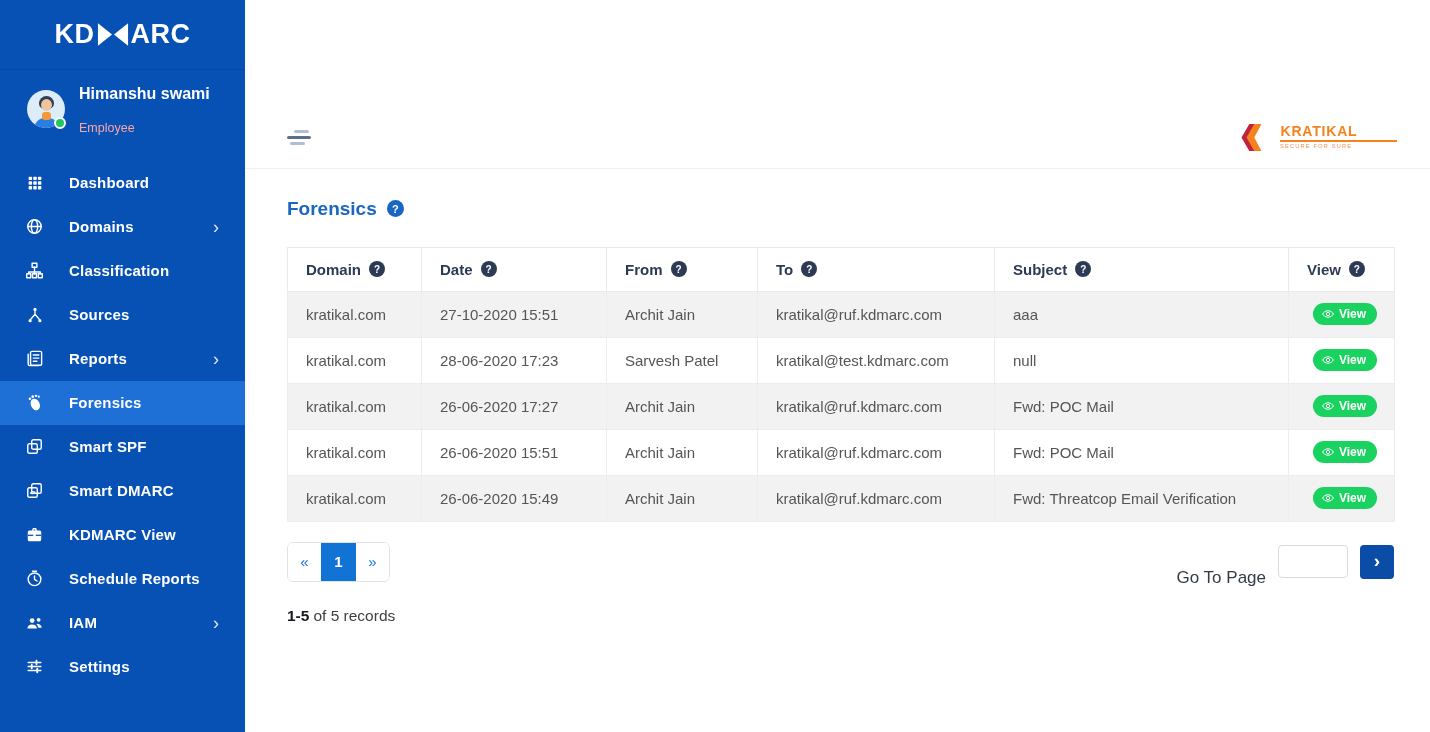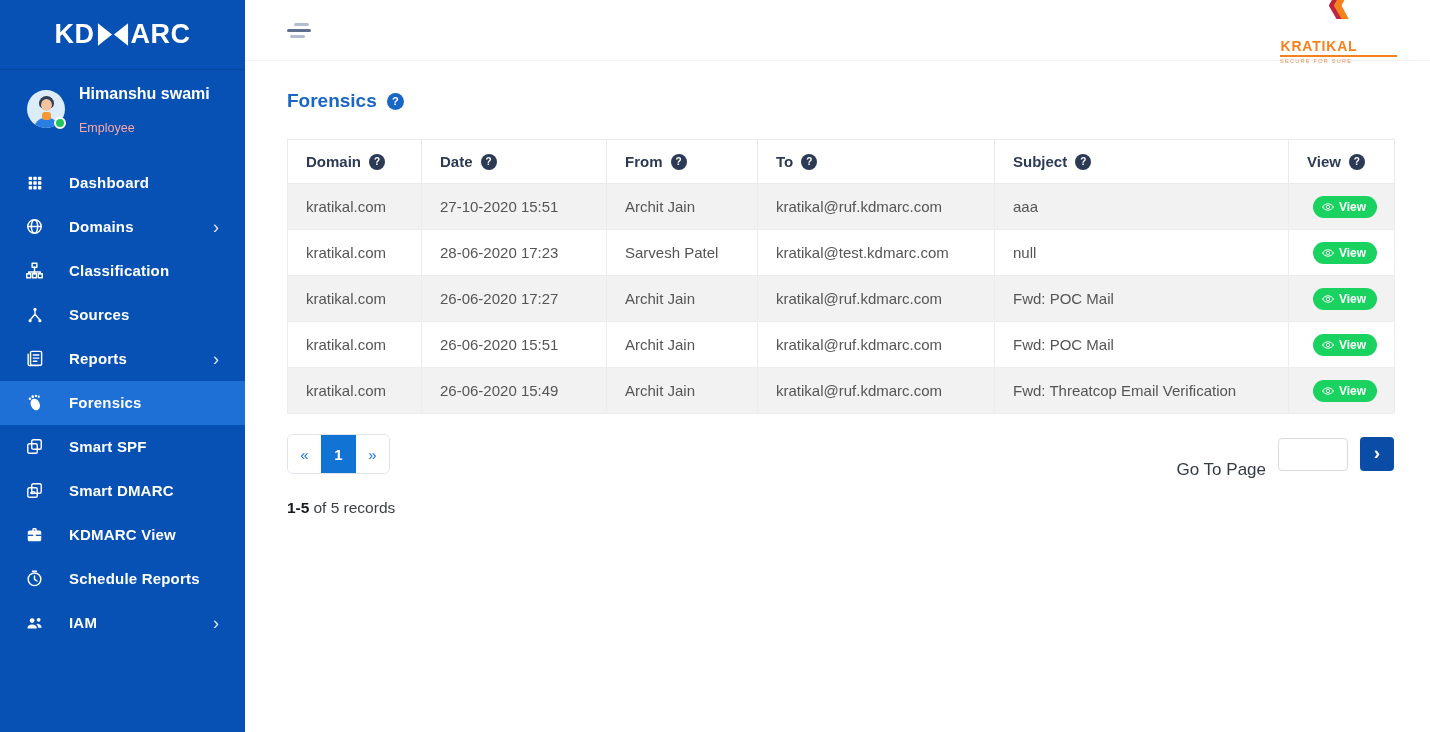--- a/index.html
+++ b/index.html
@@ -1,21 +1,21 @@
 <!DOCTYPE html>
 <html><head>
 <meta charset="utf-8">
 <style>
   * { box-sizing: border-box; margin: 0; padding: 0; }
   html,body { width:1430px; height:732px; overflow:hidden; }
   body {
     font-family: "Liberation Sans", "DejaVu Sans", sans-serif;
     background:#ffffff; color:#4f4f4f;
   }
-  .app { display:flex; width:1430px; height:732px; }
+  .app { display:flex; width:1430px; height:732px;align-items:center; }
 
   
   .sidebar { width:245px; min-width:245px; height:732px; background:#0751b5; color:#fff; }
   .logo-area {
     height:70px; display:flex; align-items:center; justify-content:center;
     border-bottom:1px solid rgba(0,0,0,0.12);
   }
   .logo-text { font-size:27px; font-weight:800; letter-spacing:0.5px; color:#fff; display:flex; align-items:center; }
   .logo-bowtie { margin:0 2px; display:block; }
   .user-block { display:flex; align-items:center; gap:14px; padding:14px 0 14px 27px; }
@@ -42,21 +42,21 @@
   .topbar {
     height:61px; display:flex; align-items:center; justify-content:space-between;
     padding:0 34px 0 42px; border-bottom:1px solid #f1f2f5; background:#fff;
   }
   .burger { display:flex; flex-direction:column; gap:3px; cursor:pointer; padding:4px 0; }
   .burger span { height:3px; border-radius:2px; }
   .burger .b1 { width:15px; background:#b3bdd2; margin-left:7px; }
   .burger .b2 { width:24px; background:#5d6e90; }
   .burger .b3 { width:15px; background:#b3bdd2; margin-left:3px; }
 
-  .brand { display:flex; align-items:center; gap:19px; cursor:pointer;flex-direction:column; }
+  .brand { display:flex; align-items:center; gap:19px; cursor:pointer; }
   .brand-mark { position:relative; width:20px; height:27px; flex:0 0 auto; }
   .brand-chev { position:absolute; top:0; width:15px; height:27px;
     clip-path:polygon(100% 0, 52% 0, 0 50%, 52% 100%, 100% 100%, 52% 50%); }
   .brand-chev.back { left:0; background:#c0243c; }
   .brand-chev.front { left:5px; background:#f5821f; }
   .brand-texts { display:flex; flex-direction:column; }
   .brand-name { font-size:14px; font-weight:800; letter-spacing:0.8px; color:#f5821f;
     border-bottom:2px solid #f5821f; padding-bottom:1px; }
   .brand-tagline { font-size:9px; letter-spacing:2px; color:#ef8f52; transform:scale(0.62); transform-origin:left top; margin-top:1px; white-space:nowrap; }
 
@@ -271,20 +271,31 @@
               <g fill="#fff">
                 <circle cx="9" cy="9.5" r="3"></circle>
                 <path d="M3 19.5c0-3.2 2.7-5.1 6-5.1s6 1.9 6 5.1z"></path>
                 <circle cx="17.2" cy="8.6" r="2.4"></circle>
                 <path d="M15.9 13.6c2.9.3 5.1 2.1 5.1 4.9h-4.2a6.6 6.6 0 00-2.4-4.2z"></path>
               </g>
             </svg>
           </span>
           <span class="nav-label">IAM</span>
           <span class="nav-chevron">›</span>
+        </div>
+        <div class="nav-item">
+          <span class="nav-icon">
+            <svg width="19" height="19" viewBox="0 0 24 24">
+              <g stroke="#fff" fill="none" stroke-width="1.8" stroke-linecap="round" stroke-linejoin="round">
+                <path d="M4 7h16M4 12h16M4 17h16"></path>
+                <path d="M14.5 4.8v4.4M8.5 9.8v4.4M15.5 14.8v4.4" stroke-width="2.4"></path>
+              </g>
+            </svg>
+          </span>
+          <span class="nav-label">Settings</span>
         </div>
       </nav>
   </aside>
 
   <div class="main">
 
     <header class="topbar">
       <div class="burger">
         <span class="b1"></span>
           <span class="b2"></span>

